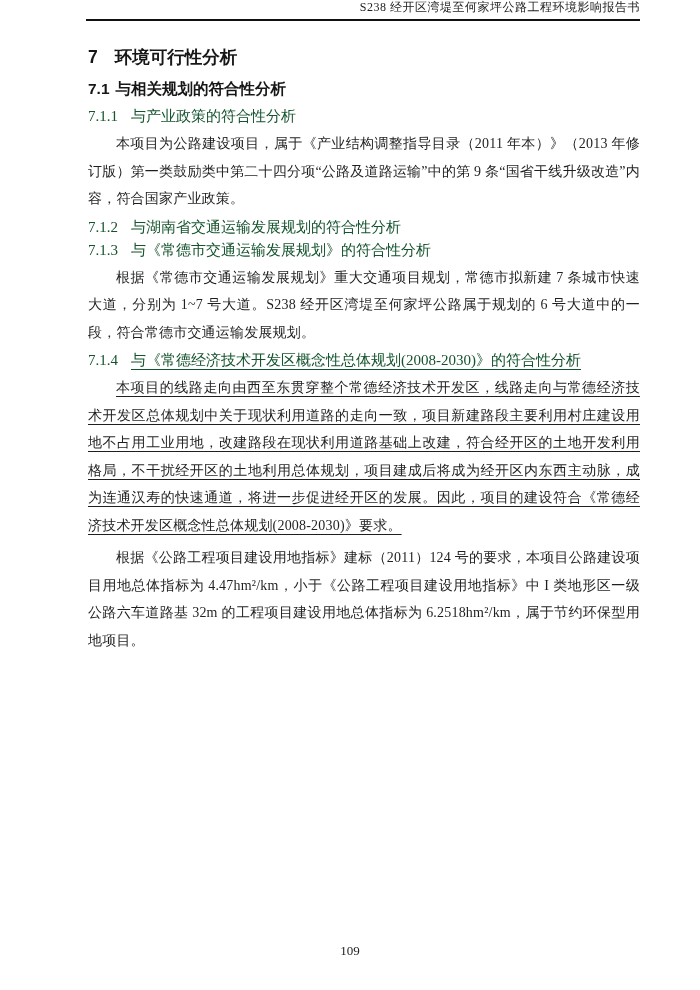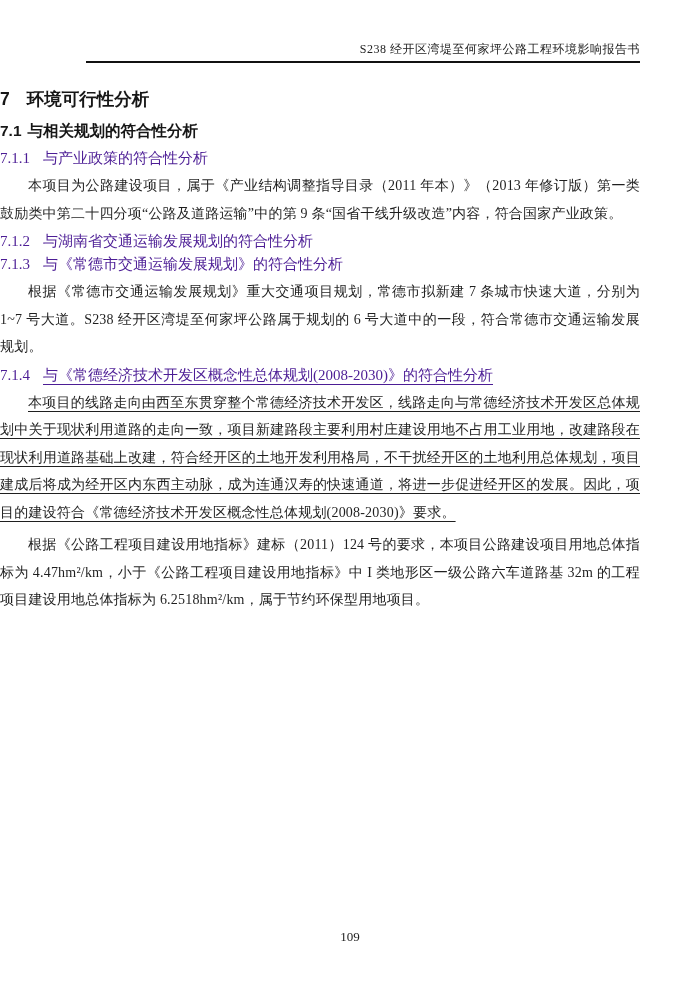--- a/index.html
+++ b/index.html
@@ -11,37 +11,38 @@
     font-family: "Liberation Serif", "DejaVu Serif", serif;
     position: relative;
     overflow: hidden;
   }
   .page {
     width: 700px;
     height: 990px;
     position: relative;
   }
   
-  .running-header { padding-top: 42px; }
+  .running-header { }
   .header-text {
     text-align: right;
     margin-right: 60px;
     font-size: 12px;
     line-height: 14px;
     color: #222;
     letter-spacing: 0.5px;
   }
   .header-rule {
     border: none;
     border-top: 2px solid #111;
     margin: 5px 60px 0 86px;
     height: 0;
   }
   
   .content {
+    margin-left: 88px;
     margin-right: 60px;
   }
   h1.chapter {
     font-family: "Liberation Sans", "DejaVu Sans", sans-serif;
     font-size: 17.5px;
     font-weight: 700;
     line-height: 20px;
     margin: 26px 0 0 0;
     color: #161616;
   }
@@ -53,42 +54,42 @@
     line-height: 17px;
     margin: 13px 0 0 0;
     color: #161616;
   }
   h2.sub .num { margin-right: 6px; }
   h3.item {
     font-size: 15px;
     font-weight: 400;
     line-height: 17px;
     margin: 6px 0 0 0;
-    color: #4c1d95;
+    color: #14532d;
   }
   h3.item.first { margin-top: 11px; }
   h3.item.gap { margin-top: 12px; }
   h3.item .num { margin-right: 13px; }
   p.body {
     font-size: 14px;
     line-height: 27.5px;
     text-align: justify;
     text-indent: 2em;
     margin: 5px 0 0 0;
     letter-spacing: 0.2px;
   }
   .u {
     text-decoration: underline;
     text-underline-offset: 4px;
     text-decoration-thickness: 1px;
     text-align: right;
   }
   .footer {
     position: absolute;
-    bottom: 45px;
+    bottom: 31px;
     left: 0;
     width: 100%;
     text-align: center;
     font-size: 13px;
     color: #222;
   }
 </style>
 </head>
 <body>
 

